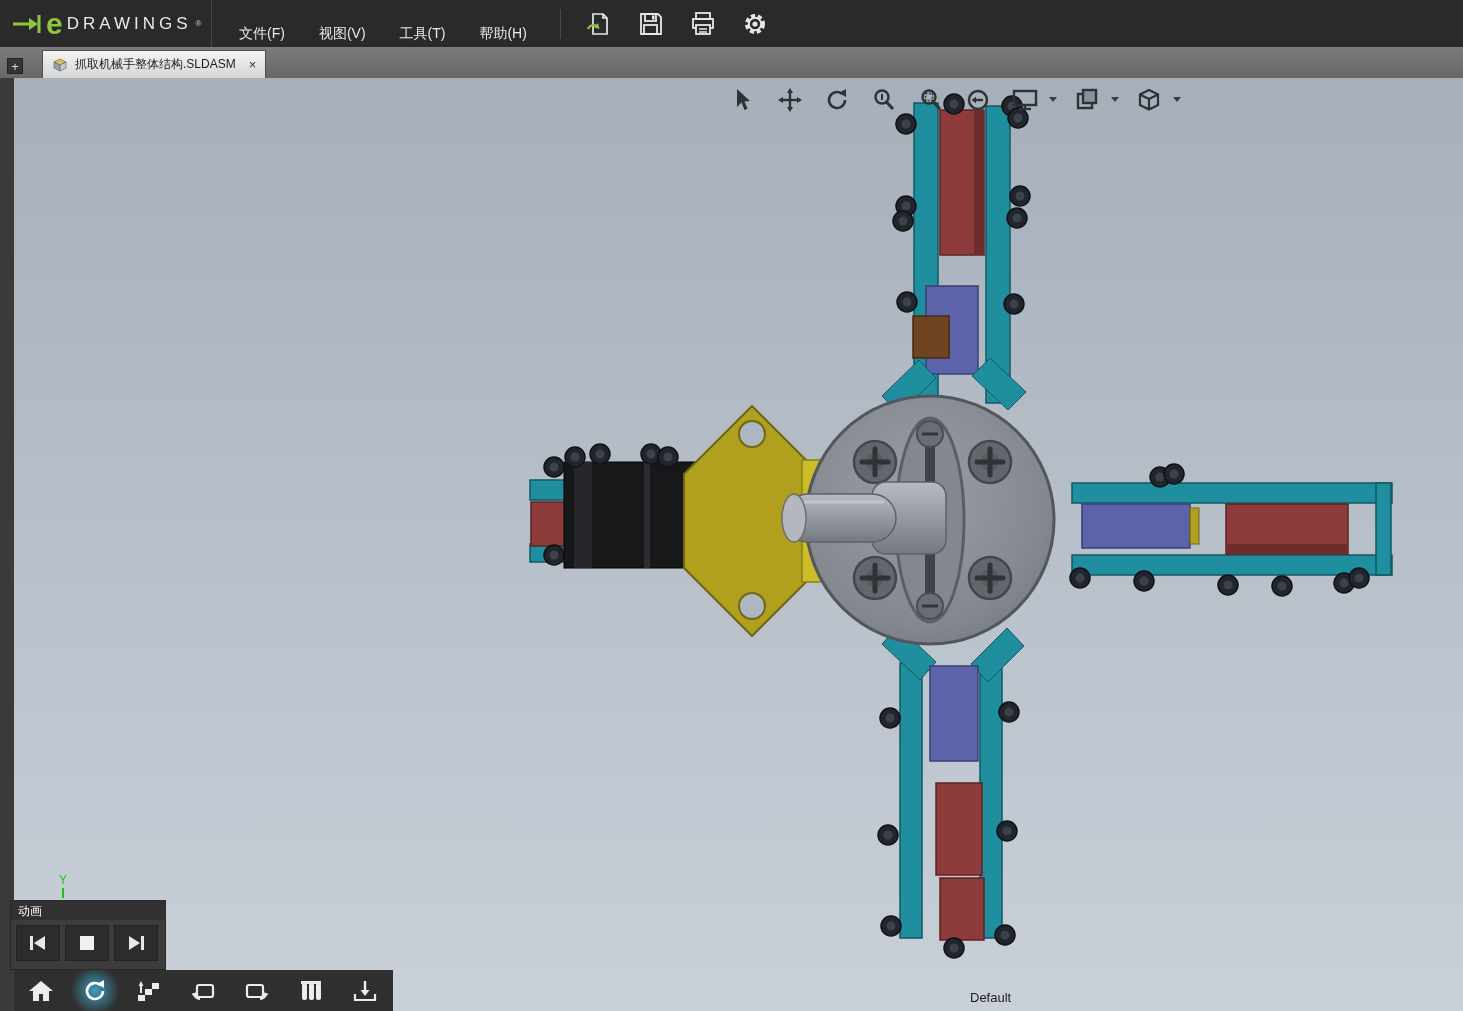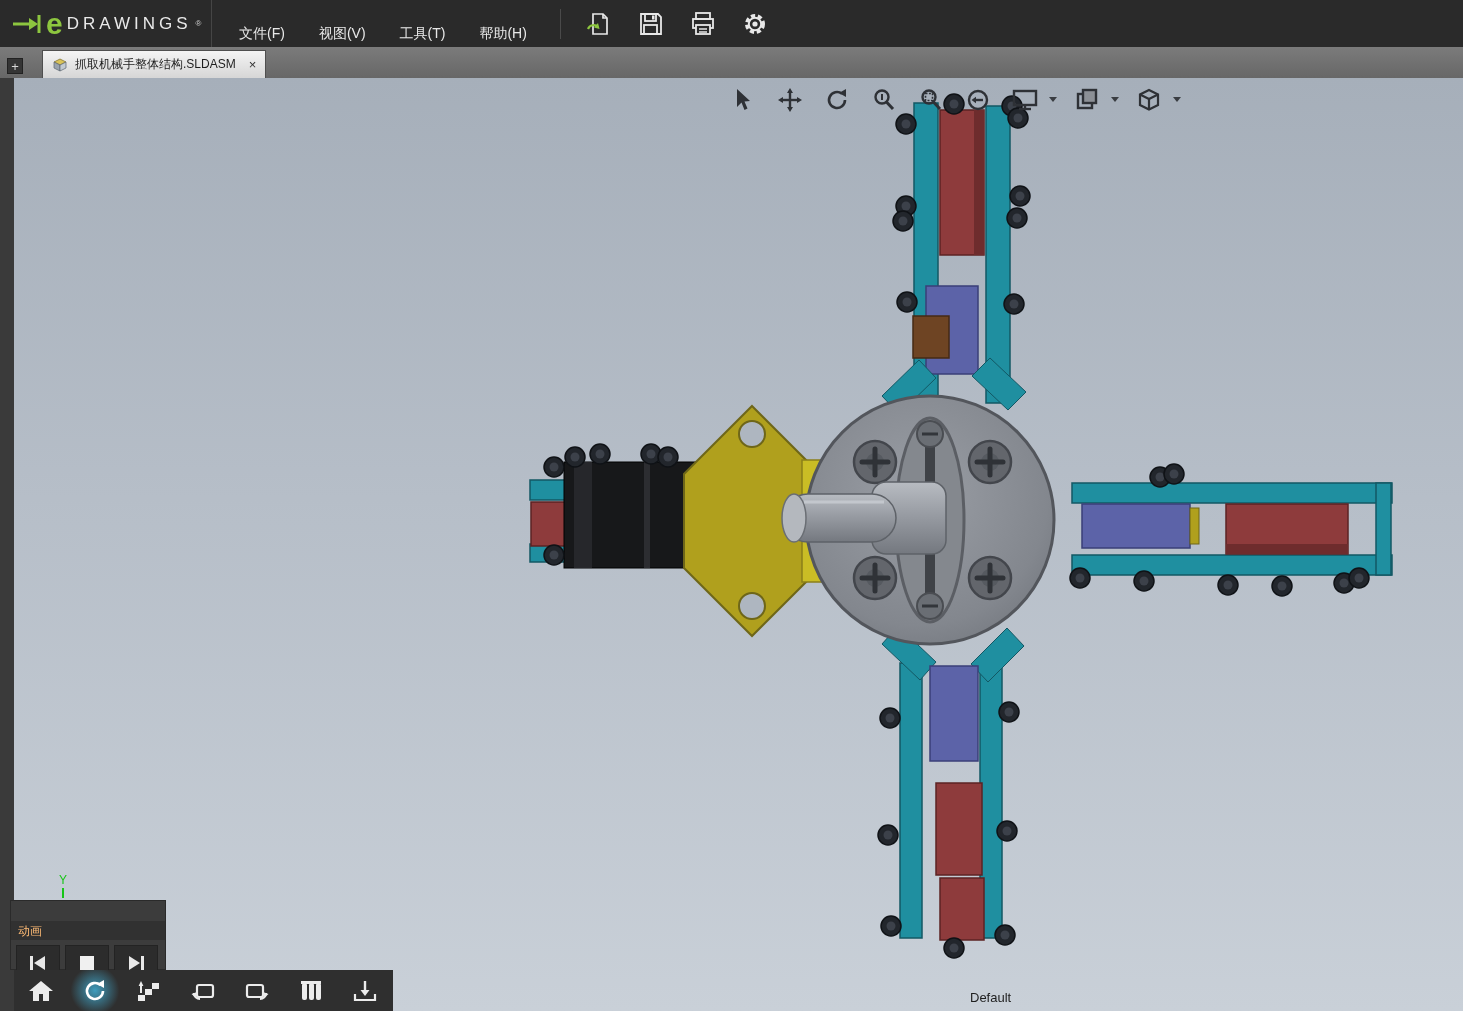--- a/index.html
+++ b/index.html
@@ -49,21 +49,21 @@
   .axis { position:absolute; left:41px; top:795px; color:#17c517; font-size:12px;
     text-align:center; width:16px; }
   .axis-line { width:2px; height:10px; background:#17c517; margin:1px auto 0; }
 
   
   .config-label { position:absolute; left:956px; top:912px; color:#1e1e1e; font-size:13px; }
 
   
   .anim { position:absolute; left:10px; top:900px; width:156px; height:70px; background:#3c3c3c;
     border:1px solid #2a2a2a; }
-  .anim-title { height:19px; background:#313131; color:#fdba74; font-size:12px; padding:2px 7px;margin-top:20px; }
+  .anim-title { height:19px; background:#313131; color:#ffffff; font-size:12px; padding:2px 7px; }
   .anim-controls { display:flex; align-items:center; gap:5px; padding:5px 5px; }
   .anim-btn { width:44px; height:36px; background:#2c2c2c; display:flex; align-items:center;
     justify-content:center; border:1px solid #232323; }
 
   
   .bottombar { position:absolute; left:14px; top:970px; width:379px; height:41px;
     background:#2f2f2f; display:flex; }
   .bb-btn { width:54px; height:41px; display:flex; align-items:center; justify-content:center; }
   .bb-btn.active { background:radial-gradient(circle at 50% 50%, rgba(66,176,214,.85) 0%, rgba(47,47,47,0) 72%); }
 </style>

